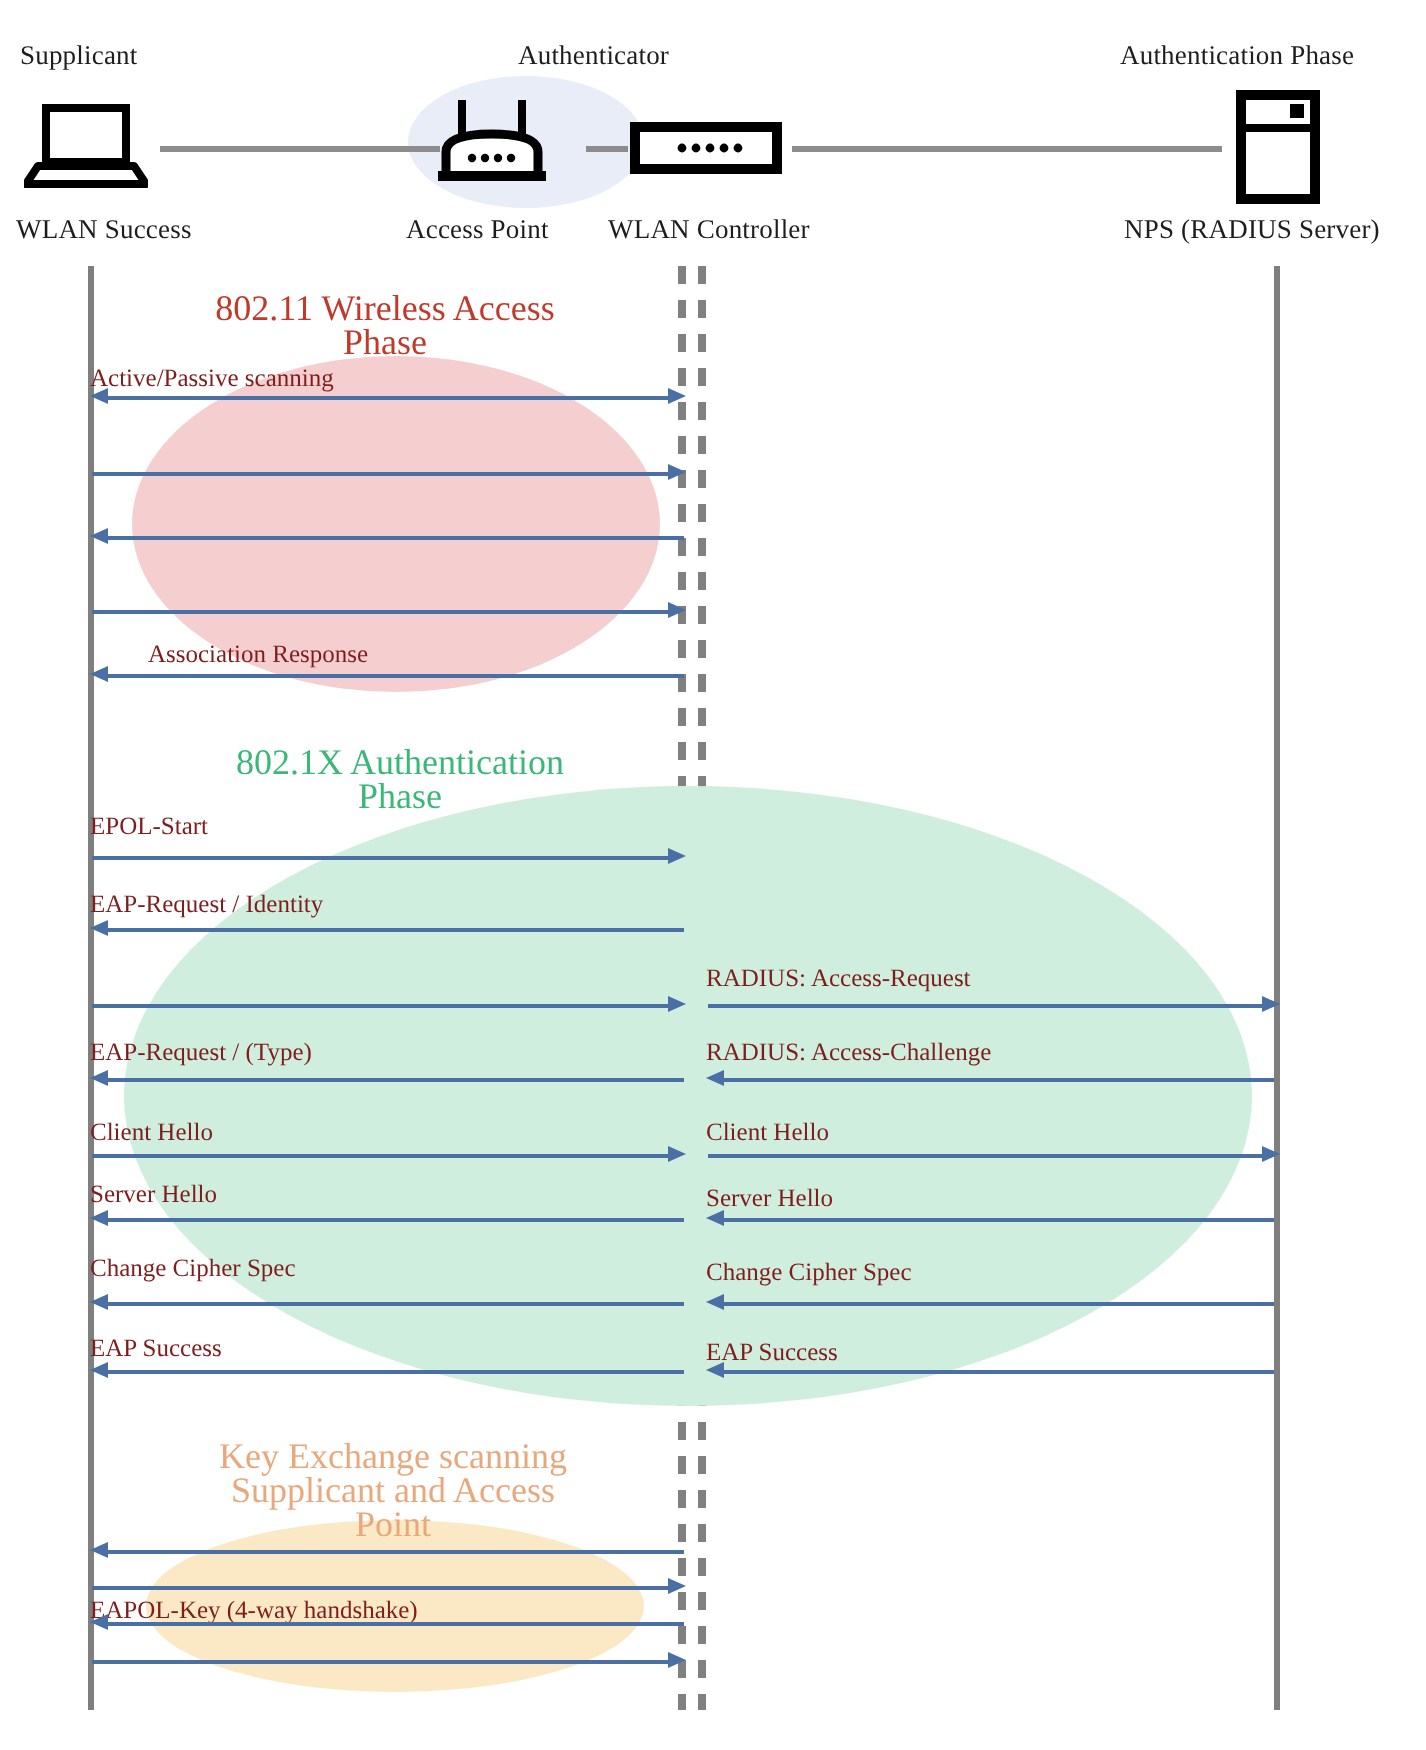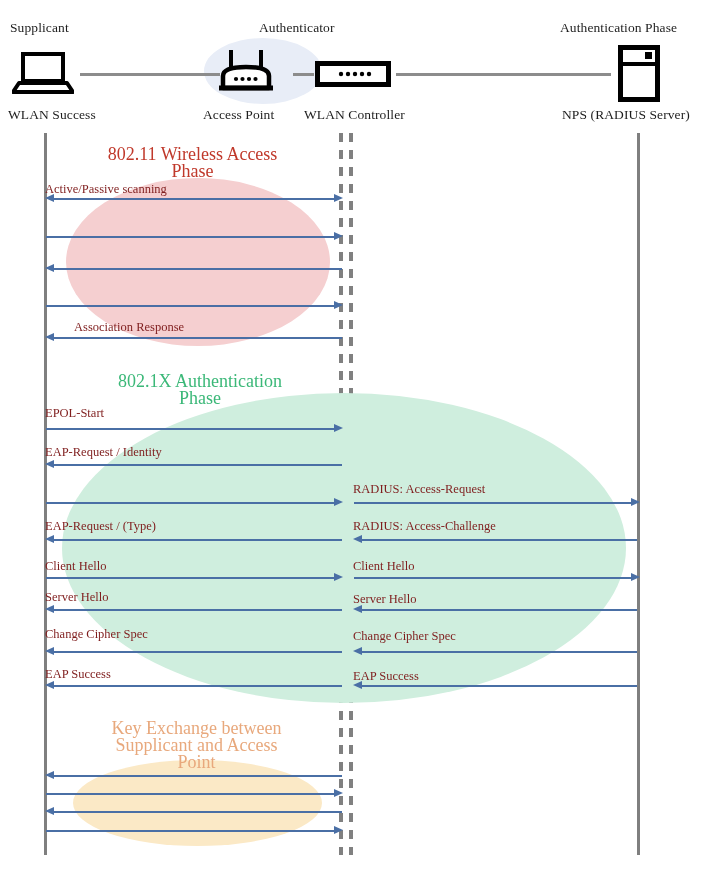--- a/index.html
+++ b/index.html
@@ -196,27 +196,28 @@
 
   <div class="msg-label" style="left:353px;top:629px;width:283px;">Change Cipher Spec</div>
   <div class="arrow-line" style="left:360px;top:651px;width:277px;"></div>
   <div class="arrow-head left" style="left:353px;top:647px;"></div>
 
   <div class="msg-label" style="left:353px;top:669px;width:283px;">EAP Success</div>
   <div class="arrow-line" style="left:360px;top:685px;width:277px;"></div>
   <div class="arrow-head left" style="left:353px;top:681px;"></div>
 
   <div class="phase-blob" style="left:73px;top:760px;width:249px;height:86px;background:#fbe9c6;"></div>
-  <div class="phase-caption" style="left:95px;top:720px;width:203px;color:#e8a87c;"><span>Key Exchange between</span><br><span>Supplicant and Access Point</span></div>
+  <div class="phase-caption" style="left:95px;top:720px;width:203px;color:#e8a87c;"><span>Key Exchange scanning</span><br><span>Supplicant and Access Point</span></div>
 
   <div class="arrow-line" style="left:52px;top:775px;width:290px;"></div>
   <div class="arrow-head left" style="left:45px;top:771px;"></div>
 
   <div class="arrow-line" style="left:46px;top:793px;width:291px;"></div>
   <div class="arrow-head right" style="left:334px;top:789px;"></div>
 
+  <div class="msg-label" style="left:45px;top:798px;width:292px;background:transparent;">EAPOL-Key (4-way handshake)</div>
   <div class="arrow-line" style="left:52px;top:811px;width:290px;"></div>
   <div class="arrow-head left" style="left:45px;top:807px;"></div>
 
   <div class="arrow-line" style="left:46px;top:830px;width:291px;"></div>
   <div class="arrow-head right" style="left:334px;top:826px;"></div>
 
 </div>
 
 </body></html>

